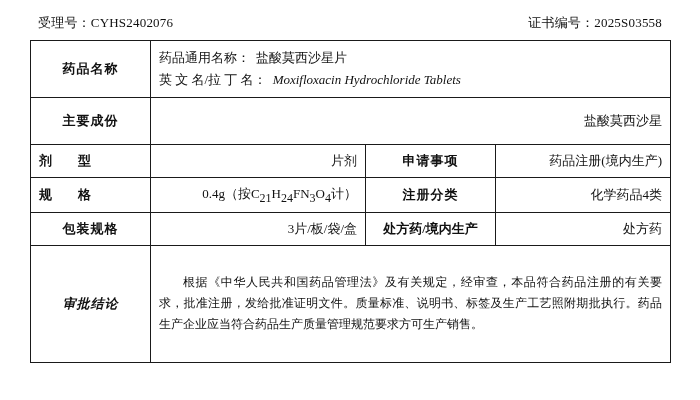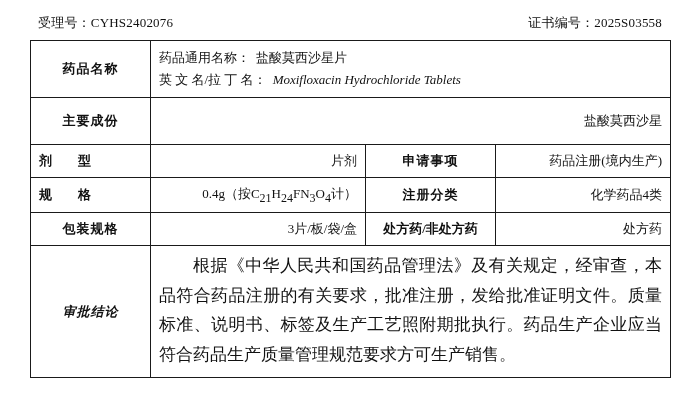--- a/index.html
+++ b/index.html
@@ -73,22 +73,21 @@
     font-style: italic;
   }
   .name-cell {
     padding-top: 4px;
     padding-bottom: 4px;
   }
   .concl-text {
     text-align: justify;
     line-height: 1.75;
     text-indent: 2em;
-    font-size: 17px;
-    font-family: Liberation Mono, monospace;
+    font-size: 12px;
   }
   .tall {
     height: 104px;
     vertical-align: top;
     padding-top: 34px;
   }
   .tall-lbl {
     height: 104px;
     vertical-align: middle;
     font-style: italic;
@@ -152,21 +151,21 @@
           <span>0.4g（按C<span class="sub">21</span>H<span class="sub">24</span>FN<span class="sub">3</span>O<span class="sub">4</span>计）</span>
         </td>
         <td class="lbl">注册分类</td>
         <td class="val">化学药品4类</td>
       </tr>
 
 
       <tr>
         <td class="lbl">包装规格</td>
         <td class="val">3片/板/袋/盒</td>
-        <td class="lbl" style="letter-spacing:0">处方药/非处方药</td>
+        <td class="lbl" style="letter-spacing:0">处方药/境内生产</td>
         <td class="val">处方药</td>
       </tr>
 
       <tr>
         <td class="lbl tall-lbl">审批结论</td>
         <td class="tall" colspan="3">
           <div class="concl-text">根据《中华人民共和国药品管理法》及有关规定，经审查，本品符合药品注册的有关要求，批准注册，发给批准证明文件。质量标准、说明书、标签及生产工艺照附期批执行。药品生产企业应当符合药品生产质量管理规范要求方可生产销售。</div>
         </td>
       </tr>
     </tbody>

